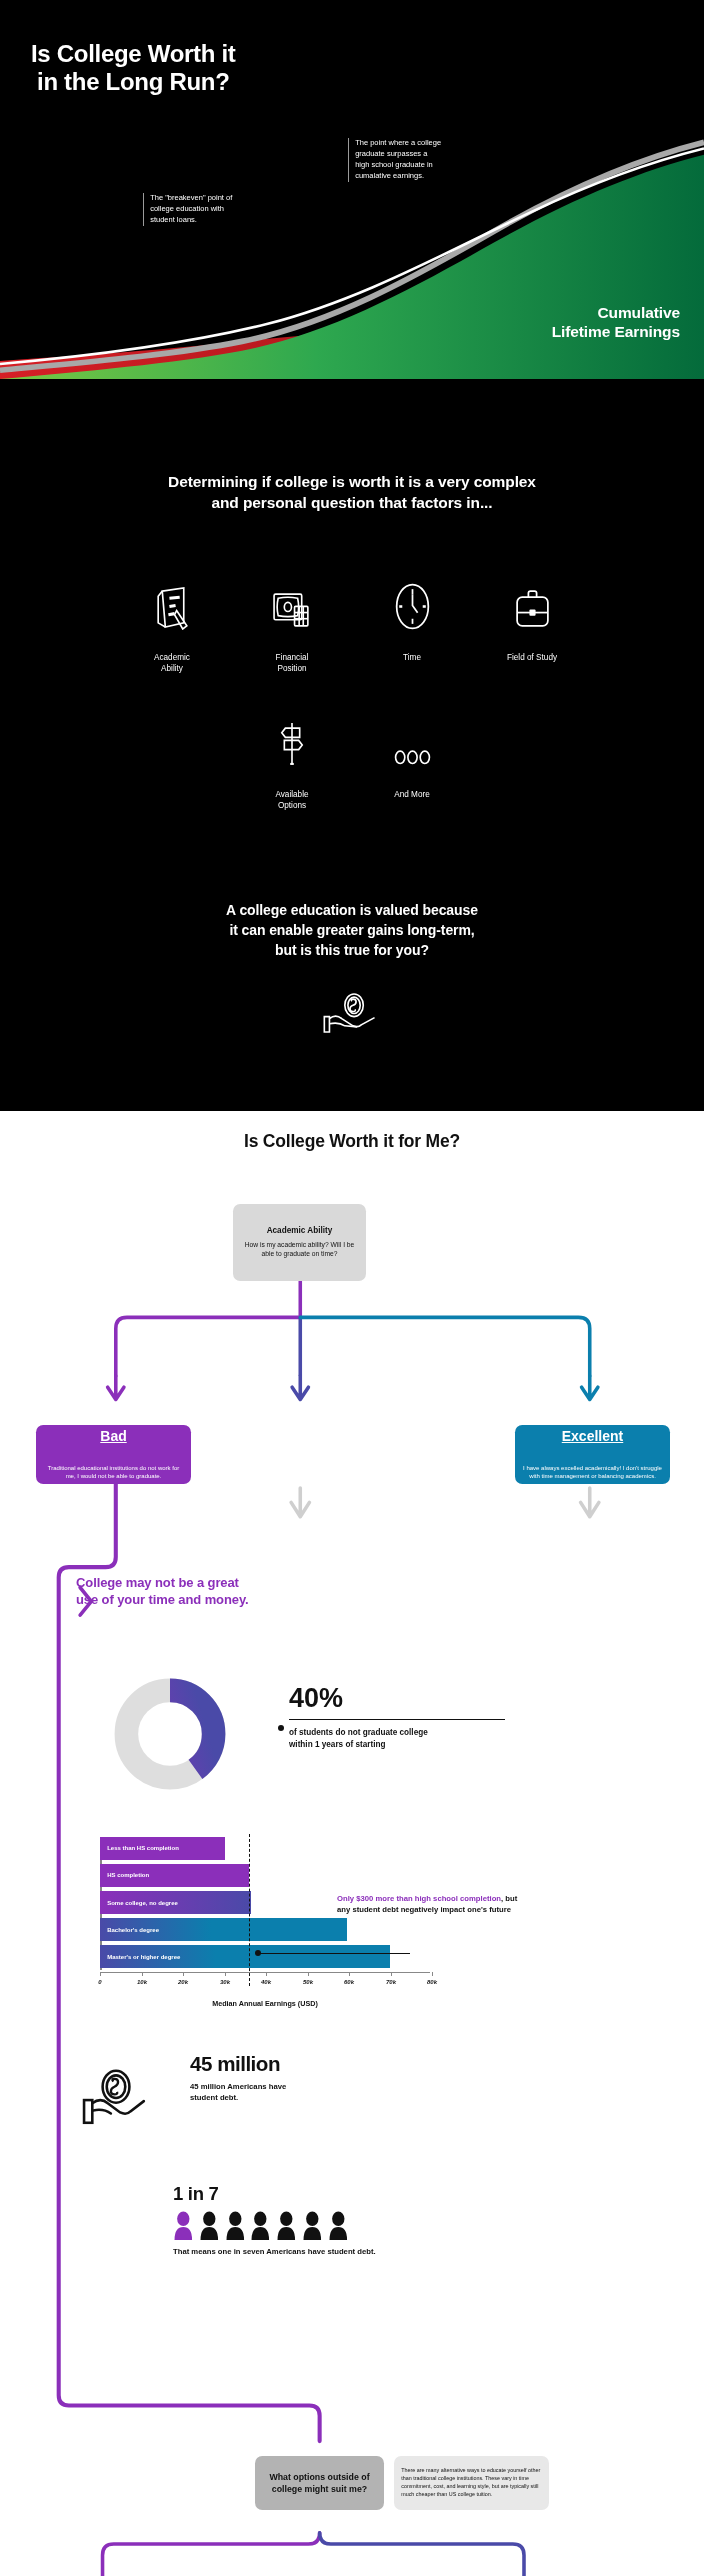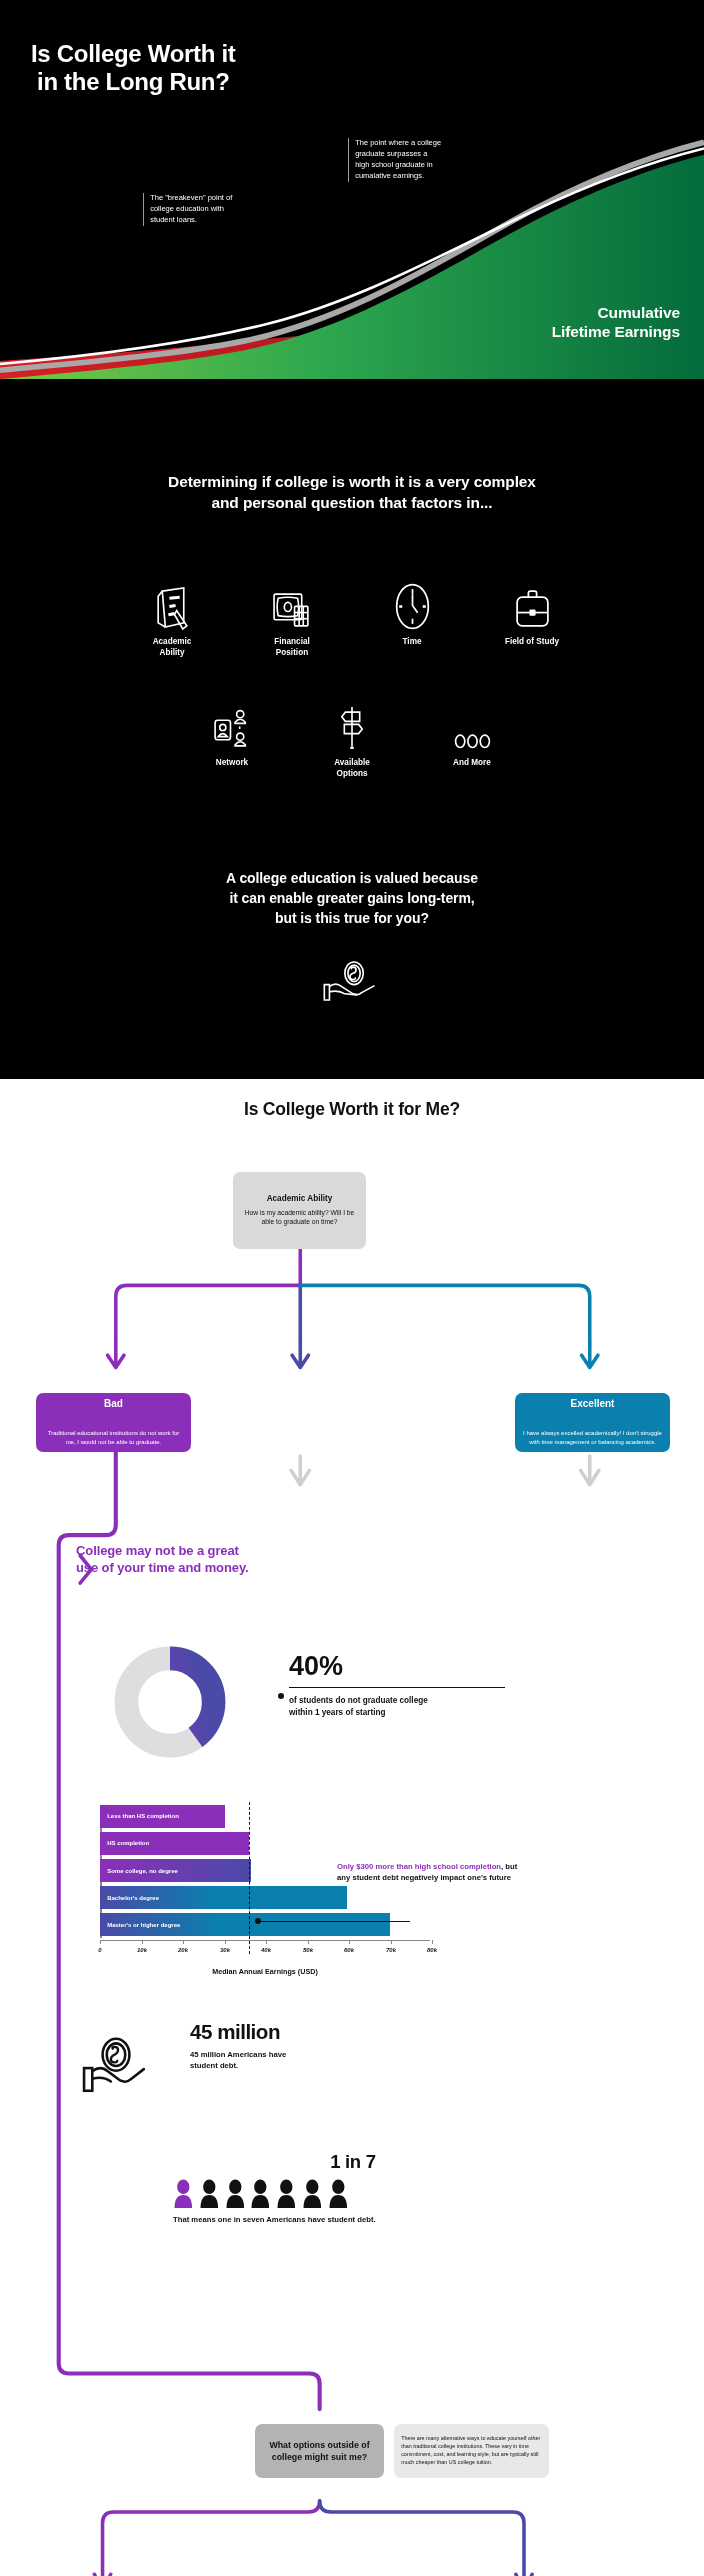--- a/index.html
+++ b/index.html
@@ -81,23 +81,23 @@
     gap: 0px;
     margin-top: 54px;
   }
   .icon-cell {
     width: 120px;
     text-align: center;
     color: #fff;
   }
   .icon-art { height: 62px; display:flex; align-items:flex-end; justify-content:center; }
   .icon-cap {
-    margin-top: 7px;
+    margin-top: 23px;
     font-size: 8.2px;
-    font-weight: bold;
+    font-weight: normal;
     line-height: 1.3;
     white-space: pre-line;
   }
   .valued {
     color: #fff;
     text-align: center;
     font-size: 14px;
     font-weight: bold;
     line-height: 1.4;
     white-space: pre-line;
@@ -143,21 +143,21 @@
   }
   .node-academic .n-title { font-size: 8.2px; margin-bottom: 5.2px; }
   .node-academic .n-body  { font-size: 6.7px; line-height: 1.45; }
 
   .opt {
     width: 155px; height: 59px;
     color: #ffffff;
     border-radius: 7.2px;
     padding: 6.2px 7.2px;
   }
-  .opt .n-title { font-size: 10px; margin-bottom: 20px; }
+  .opt .n-title { font-size: 14px; margin-bottom: 20px; text-decoration: underline; }
   .opt .n-body  { font-size: 6px; line-height: 1.42; }
   .opt-bad      { left: 36px;  top: 314px; background: #8b2fba; }
   .opt-alright  { left: 276px; top: 314px; background: #4a4aa8; }
   .opt-excellent{ left: 515px;top: 314px; background: #0b7fad; }
 
   .purple-head {
     position: absolute;
     left: 76px; top: 464px;
     color: #8b2fba;
     font-size: 13px;
@@ -202,21 +202,21 @@
 
   
   .debt { position: absolute; left: 82px; top: 943px; display:flex; align-items:flex-start; gap: 0; }
   .debt-icon { width: 77px; padding-top: 15.5px;}
   .debt-col { width: 149px; }
   .debt-col.second { margin-left: 31px; }
   .debt-big { font-size: 20.6px; font-weight: bold; color:#111; line-height:1; letter-spacing:-0.5px;}
   .debt-sub { margin-top: 6.2px; font-size: 7.7px; font-weight: bold; color:#111; line-height:1.45; white-space: pre-line;}
 
   .oneinseven { position:absolute; left: 173px; top: 1072px; }
-  .ois-big { font-size: 18.5px; font-weight:bold; color:#111; letter-spacing:-0.3px;text-align:right;}
+  .ois-big { font-size: 18.5px; font-weight:bold; color:#111; letter-spacing:-0.3px;}
   .ois-people { display:flex; gap: 5.2px; margin-top: 6.2px; }
   .ois-cap { margin-top: 7.2px; font-size: 7.7px; font-weight:bold; color:#111;}
 
   
   .node-options {
     left: 255px; top: 1345px;
     width: 129px; height: 54px;
     background: #b3b3b3;
     color: #111;
   }
@@ -332,35 +332,20 @@
             <path d="M30 16 L30 8 Q30 4 34 4 L42 4 Q46 4 46 8 L46 16"></path>
             <line x1="8" y1="46" x2="68" y2="46"></line>
             <rect x="32" y="40" width="12" height="12" rx="2" fill="#fff" stroke="none"></rect>
           </svg>
         </div>
         <div class="icon-cap">Field of Study</div>
       </div>
     </div>
 
     <div class="icon-grid" style="margin-top:31px;">
-      <div class="icon-cell">
-        <div class="icon-art">
-          <svg width="38" height="43" viewBox="0 0 74 84" fill="none" stroke="#fff" stroke-width="3.2">
-            <rect x="4" y="24" width="30" height="38" rx="5"></rect>
-            <circle cx="19" cy="38" r="6"></circle>
-            <path d="M10 56 Q19 44 28 56 Z"></path>
-            <circle cx="53" cy="12" r="7"></circle>
-            <path d="M43 28 Q53 16 63 28 L63 30 L43 30 Z"></path>
-            <circle cx="53" cy="56" r="7"></circle>
-            <path d="M43 72 Q53 60 63 72 L63 74 L43 74 Z"></path>
-            <line x1="52" y1="36" x2="52" y2="46" stroke-dasharray="5 5"></line>
-          </svg>
-        </div>
-        <div class="icon-cap">Network</div>
-      </div>
 
 
       <div class="icon-cell">
         <div class="icon-art">
           <svg width="32" height="45" viewBox="0 0 62 88" fill="none" stroke="#fff" stroke-width="3.2">
             <line x1="31" y1="2" x2="31" y2="82"></line>
             <path d="M18 12 L46 12 L46 30 L18 30 L11 21 Z"></path>
             <path d="M16 36 L44 36 L51 45 L44 54 L16 54 Z"></path>
             <line x1="31" y1="80" x2="31" y2="84" stroke-width="7"></line>
           </svg>

